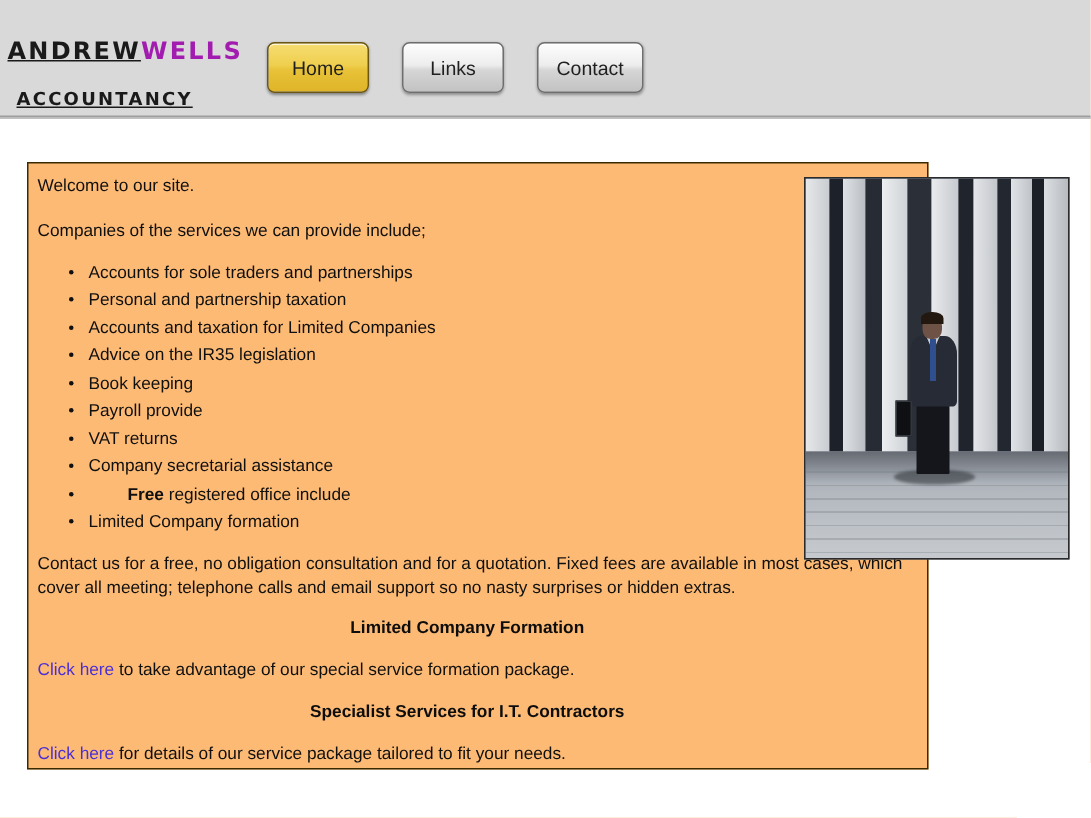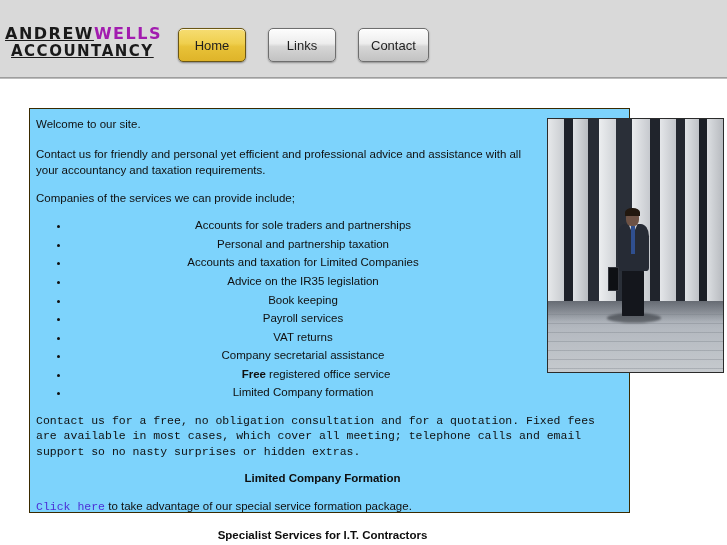--- a/index.html
+++ b/index.html
@@ -38,21 +38,21 @@
     line-height: 1;
     user-select: none;
   }
   .logo-line1, .logo-line2 {
     font-family: "DejaVu Sans", sans-serif;
     font-weight: bold;
     letter-spacing: 1.5px;
     white-space: nowrap;
   }
   .logo-line1 { font-size: 16px; }
-  .logo-line2 { font-size: 15px; margin-top: 2px; padding-left: 6px; }
+  .logo-line2 { font-size: 12px; margin-top: 18px; padding-left: 6px; }
   .logo-dark { color: #1a1a1a; text-decoration: underline; }
   .logo-gray { color: #a21caf; }
 
   
   .nav {
     position: absolute;
     left: 178px;
     top: 28px;
     display: flex;
     gap: 22px;
@@ -75,71 +75,69 @@
   }
   .nav-btn.active {
     border: 1px solid #6b5614;
     background: linear-gradient(to bottom, #f6dd72 0%, #efcf4e 45%, #e8c238 55%, #dfb429 100%);
     box-shadow: inset 0 1px 0 rgba(255,255,255,0.7), 0 1px 2px rgba(0,0,0,0.4);
   }
 
   
   .panel {
     position: absolute;
-    left: 29px;
+    left: 18px;
     top: 108px;
     width: 601px;
     height: 405px;
-    background: #7dd3fc;
+    background: #fdba74;
     border: 1px solid #3a2a00;
     padding: 8px 10px 0 6px;
   }
 
   .para {
     font-size: 11.5px;
     color: #101010;
     line-height: 1.38;
     margin: 0 0 12px 0;
     max-width: 500px;
   }
-  .para.wide { max-width: 690px; font-family: Liberation Mono, monospace; }
+  .para.wide { max-width: 690px; }
   .para.first { margin-bottom: 14px; }
 
   .svc-list {
     margin: 0 0 12px 0;
     padding-left: 34px;
     max-width: 500px;
   }
   .svc-list li {
     font-size: 11.5px;
     color: #101010;
     line-height: 1.35;
     margin-bottom: 3px;
-    text-align: center;
   }
   .svc-list li b { font-weight: bold; margin-left: 26px; }
 
   .heading {
     font-size: 11.5px;
     font-weight: bold;
     color: #0d0d0d;
     text-align: center;
     margin: 0 0 14px 0;
     padding-right: 10px;
   }
   .link-para {
     font-size: 11.5px;
     color: #101010;
     line-height: 1.4;
     margin: 0 0 14px 0;
   }
   a.clink {
     color: #4b2fd6;
     text-decoration: none;
-    font-family: Liberation Mono, monospace;
   }
 
   
   .photo-frame {
     position: absolute;
     left: 517px;
     top: 9px;
     width: 177px;
     height: 255px;
     border: 1px solid #2b2b2b;
@@ -236,34 +234,33 @@
     <div class="nav-btn">Links</div>
     <div class="nav-btn">Contact</div>
   </div>
 
 </div>
 
 <div class="panel">
 
   <p class="para first">Welcome to our site.</p>
 
-  <p class="para">Contact us for friendly and personal yet efficient and professional advice and assistance with all your accountancy and taxation requirements.</p>
 
   <p class="para">Companies of the services we can provide include;</p>
 
   <ul class="svc-list">
     <li><span>Accounts for sole traders and partnerships</span></li>
     <li><span>Personal and partnership taxation</span></li>
     <li><span>Accounts and taxation for Limited Companies</span></li>
     <li><span>Advice on the IR35 legislation</span></li>
     <li><span>Book keeping</span></li>
-    <li><span>Payroll services</span></li>
+    <li><span>Payroll provide</span></li>
     <li><span>VAT returns</span></li>
     <li><span>Company secretarial assistance</span></li>
-    <li><b>Free</b><span> registered office service</span></li>
+    <li><b>Free</b><span> registered office include</span></li>
     <li><span>Limited Company formation</span></li>
   </ul>
 
   <p class="para wide">Contact us for a free, no obligation consultation and for a quotation. Fixed fees are available in most cases, which cover all meeting; telephone calls and email support so no nasty surprises or hidden extras.</p>
 
   <p class="heading">Limited Company Formation</p>
 
   <p class="link-para"><a class="clink" href="#">Click here</a><span> to take advantage of our special service formation package.</span></p>
 
   <p class="heading">Specialist Services for I.T. Contractors</p>

